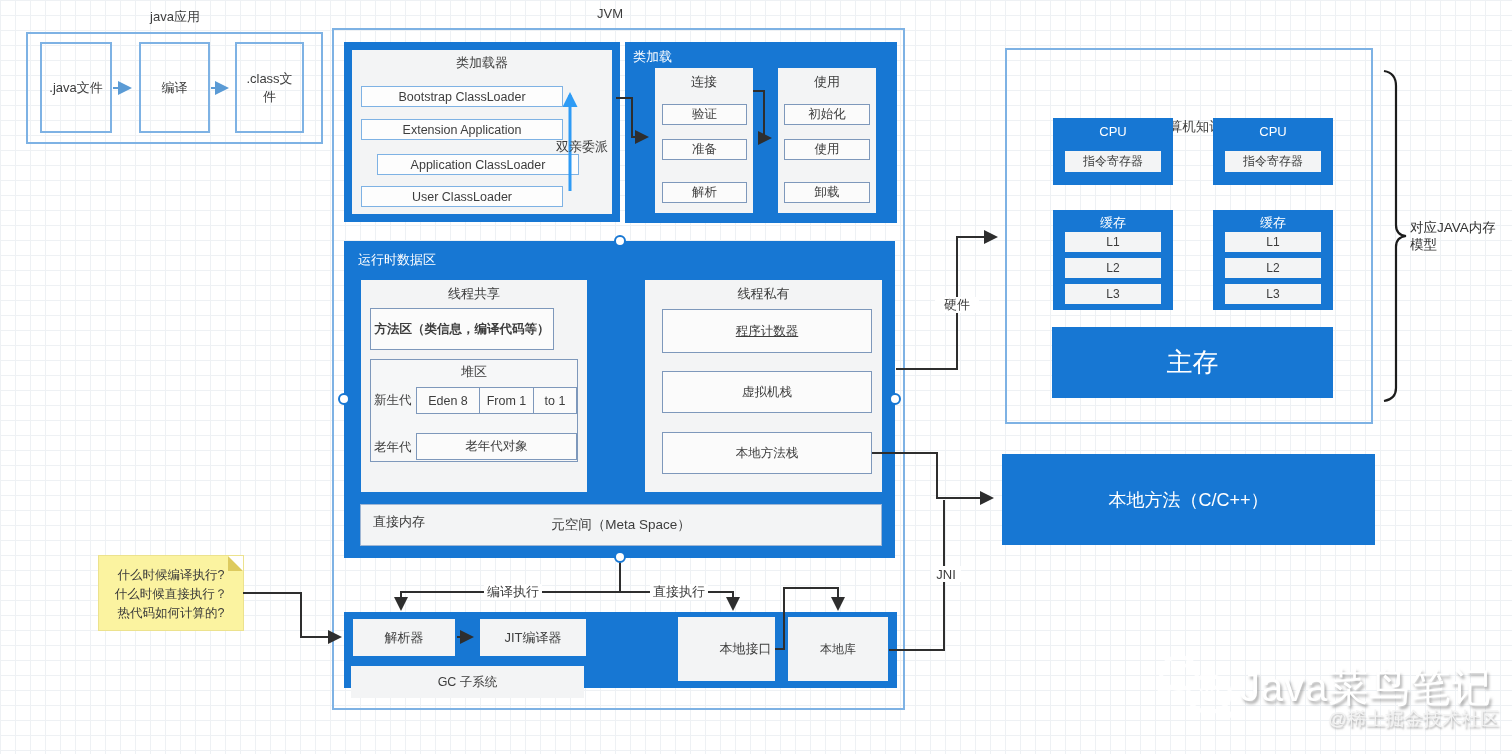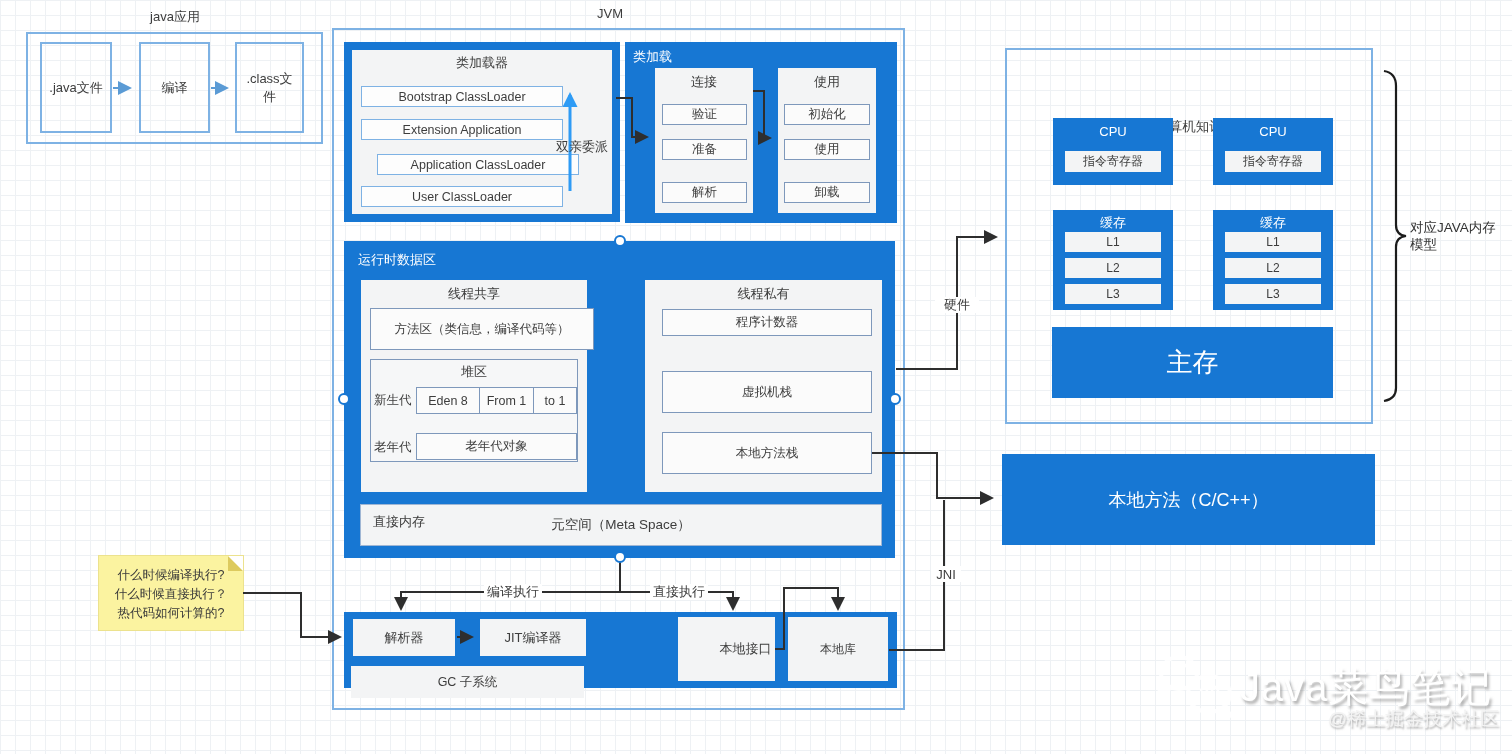--- a/index.html
+++ b/index.html
@@ -72,35 +72,35 @@
   <div class="b grow c inner2" style="left:784px;top:139px;width:86px;height:21px;">使用</div>
   <div class="b grow c inner2" style="left:784px;top:182px;width:86px;height:21px;">卸载</div>
 
   <div class="b blue shape" style="left:344px;top:241px;width:551px;height:317px;">
     <div class="t tw" style="left:14px;top:10px;">运行时数据区</div>
   </div>
 
   <div class="b wob inner" style="left:361px;top:280px;width:226px;height:212px;">
     <div class="t c" style="left:0;top:5px;width:100%;">线程共享</div>
   </div>
-  <div class="b grow c inner2" style="left:370px;top:308px;width:224px;height:42px;white-space:normal;padding:0 8px;">方法区（类信息，编译代码等）</div>
+  <div class="b grow c inner2" style="left:370px;top:308px;width:184px;height:42px;white-space:normal;padding:0 0;font-weight:bold;">方法区（类信息，编译代码等）</div>
   <div class="b grow inner2" style="left:370px;top:359px;width:208px;height:103px;background:#f6f7f8;">
     <div class="t c" style="left:0;top:3px;width:100%;">堆区</div>
   </div>
   <div class="t" style="left:374px;top:392px;font-size:12.5px;z-index:15;">新生代</div>
   <div class="b grow c" style="left:416px;top:387px;width:64px;height:27px;z-index:15;">Eden 8</div>
   <div class="b grow c" style="left:479px;top:387px;width:55px;height:27px;z-index:15;">From 1</div>
   <div class="b grow c" style="left:533px;top:387px;width:44px;height:27px;z-index:15;">to 1</div>
   <div class="t" style="left:374px;top:439px;font-size:12.5px;z-index:15;">老年代</div>
   <div class="b grow c" style="left:416px;top:433px;width:161px;height:27px;z-index:15;">老年代对象</div>
 
   <div class="b wob inner" style="left:645px;top:280px;width:237px;height:212px;">
     <div class="t c" style="left:0;top:5px;width:100%;">线程私有</div>
   </div>
-  <div class="b grow c inner2" style="left:662px;top:309px;width:210px;height:27px;">程序计数器</div>
+  <div class="b grow c inner2" style="left:662px;top:309px;width:210px;height:44px;text-decoration:underline;">程序计数器</div>
   <div class="b grow c inner2" style="left:662px;top:371px;width:210px;height:42px;">虚拟机栈</div>
   <div class="b grow c inner2" style="left:662px;top:432px;width:210px;height:42px;">本地方法栈</div>
 
   <div class="b wob inner" style="left:360px;top:504px;width:522px;height:42px;border:1px solid #9fb6d4;">
     <div class="t" style="left:12px;top:8px;">直接内存</div>
     <div class="t c" style="left:0;top:0;width:100%;height:100%;font-size:13.5px;">元空间（Meta Space）</div>
   </div>
 
   <div class="b blue shape" style="left:344px;top:612px;width:553px;height:76px;"></div>
   <div class="b wob c inner" style="left:353px;top:619px;width:102px;height:37px;font-size:13px;">解析器</div>

